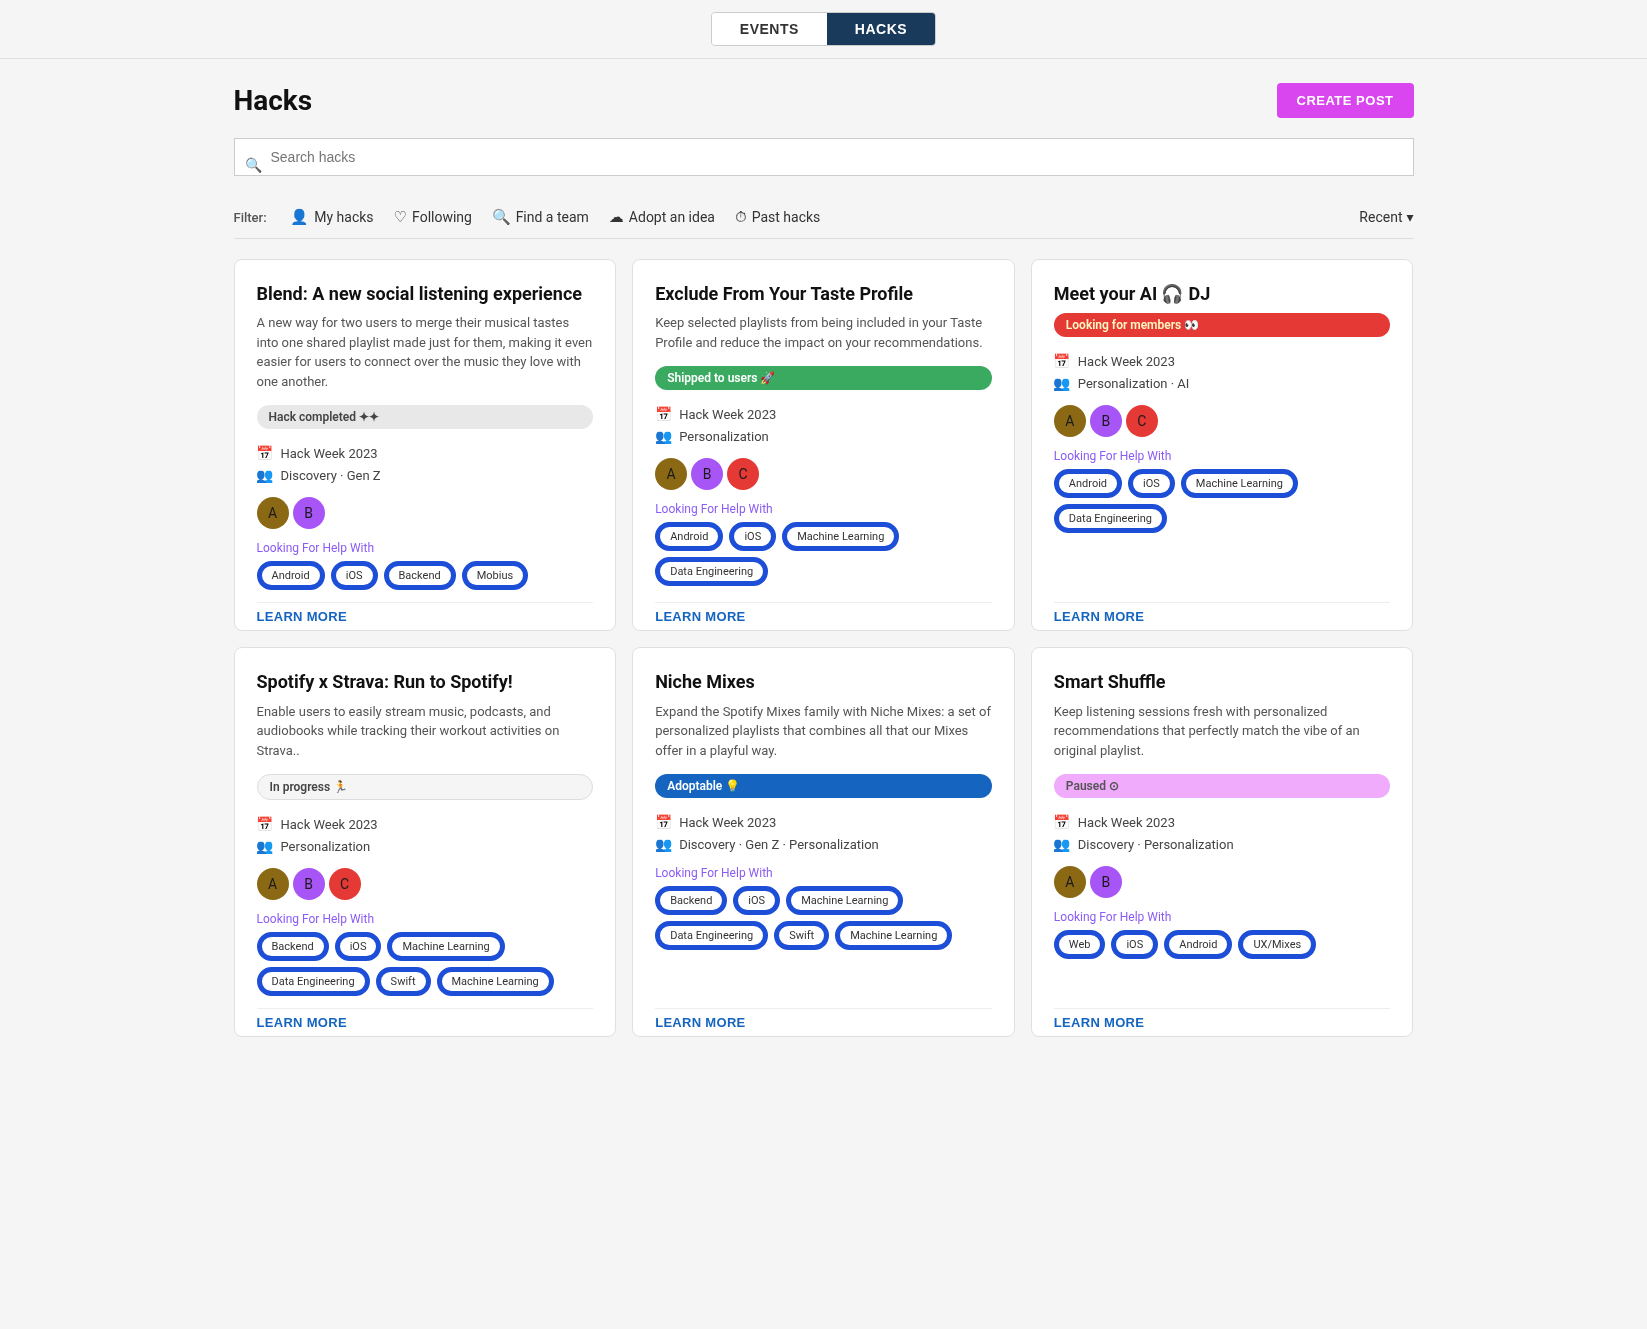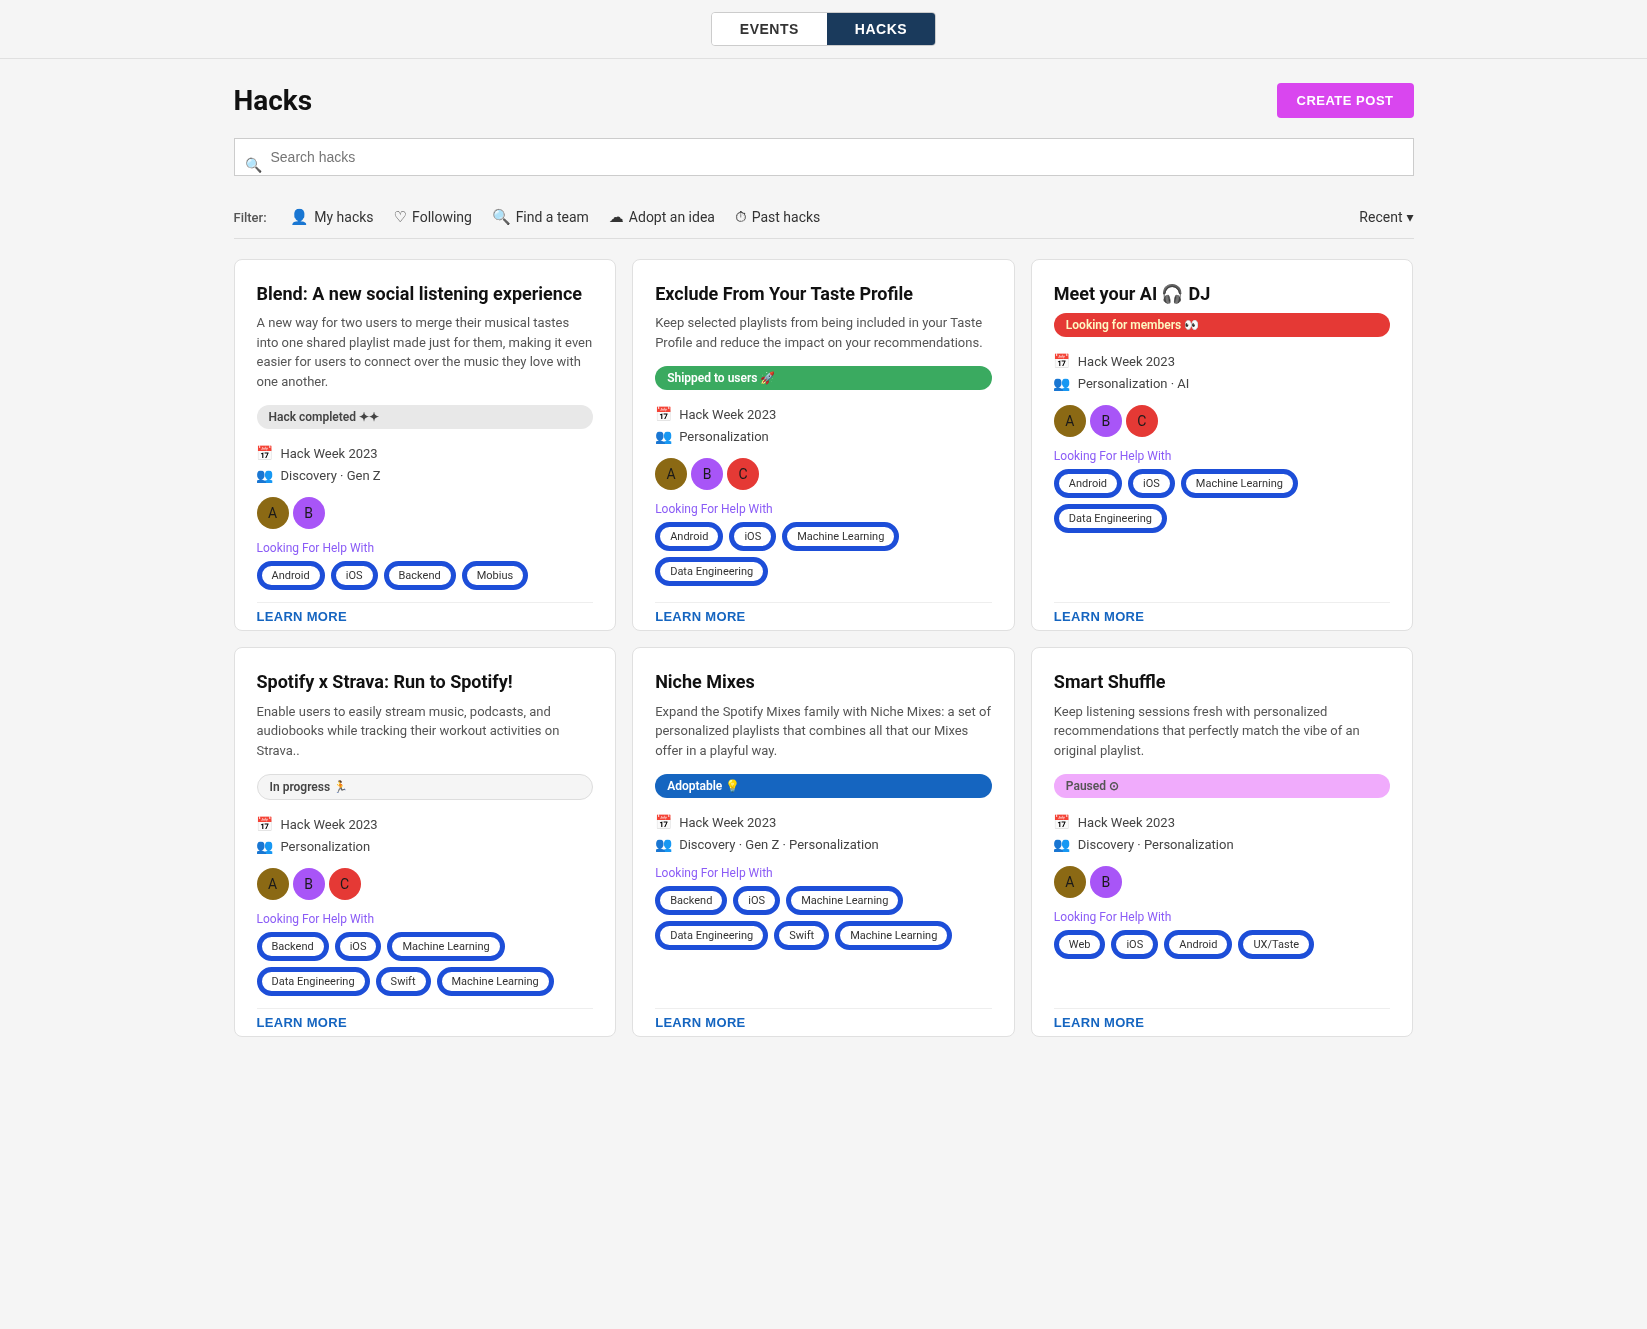--- a/index.html
+++ b/index.html
@@ -473,19 +473,19 @@
     <div class="avatars">
           <div class="avatar" style="background:#8b6914">A</div>
           <div class="avatar" style="background:#a855f7">B</div>
         </div>
     <div class="tags-section">
       <div class="tags-label">Looking For Help With</div>
       <div class="tags">
             <span class="tag">Web</span>
             <span class="tag">iOS</span>
             <span class="tag">Android</span>
-            <span class="tag">UX/Taste</span>
+            <span class="tag">UX/Mixes</span>
           </div>
     </div>
     <button class="learn-more-btn">LEARN MORE</button>
   </div>
     </div>
 </div>
 
 </body></html>

